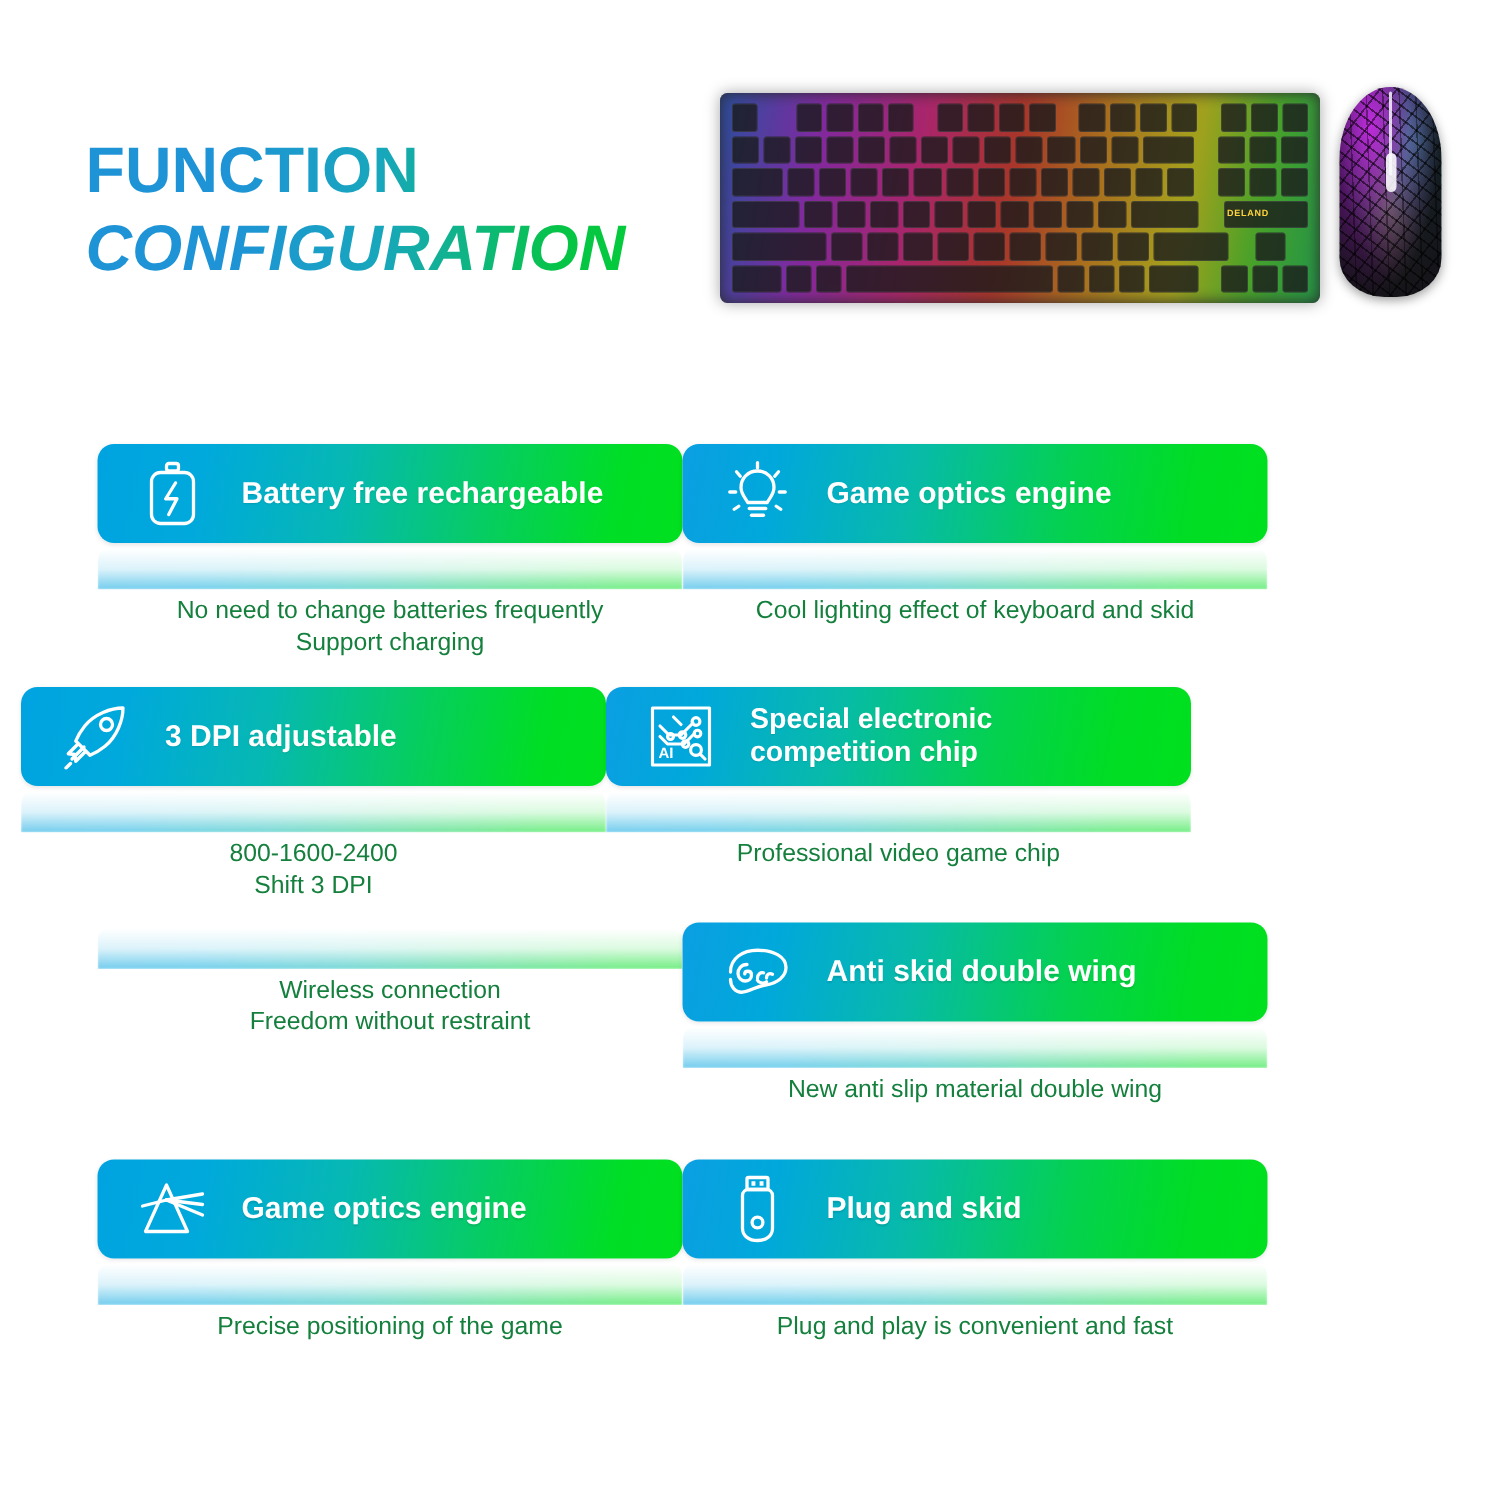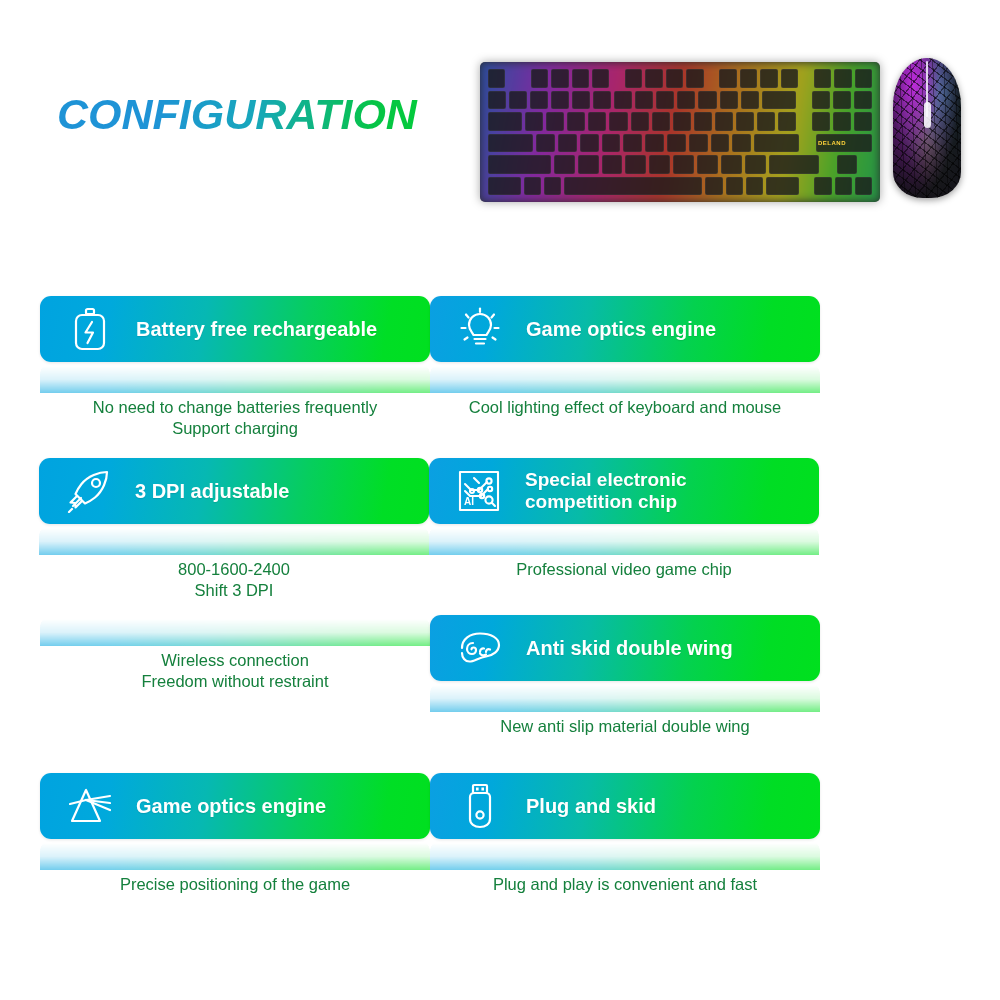--- a/index.html
+++ b/index.html
@@ -174,21 +174,21 @@
     left: 0;
     top: 296px;
     width: 1000px;
   }
 
   .row {
     position: relative;
     width: 859px;
     display: flex;
     justify-content: space-between;
-    padding: 0 40px;
+    padding: 0 65px;
   }
   .row.r1 { height: 162px; }
   .row.r2 { height: 157px; justify-content: flex-end; }
   .row.r3 { height: 158px; }
   .row.r4 { height: 130px; }
 
   .cell {
     position: relative;
     width: 390px;
   }
@@ -271,20 +271,21 @@
   }
 </style>
 </head>
 <body>
 
 <div class="page">
 
   <div class="header">
 
     <div class="title-block">
+      <div class="title-line">FUNCTION</div>
       <div class="title-line l2">CONFIGURATION</div>
     </div>
 
     <div class="product-area">
 
       <div class="keyboard">
         <div class="kb-glow"></div>
         <div class="kb-keys">
           <div class="kb-row">
             <div class="kb-key"></div>
@@ -440,21 +441,21 @@
               <path d="M36 7.5 L33.5 10.5"></path>
               <path d="M3.5 21 H7.5"></path>
               <path d="M40.5 21 H36.5"></path>
               <path d="M6.5 32.5 L9.5 30.5"></path>
               <path d="M37.5 32.5 L34.5 30.5"></path>
             </svg>
           </span>
           <span class="card-title">Game optics engine</span>
         </div>
         <div class="reflect"></div>
-        <div class="card-sub">Cool lighting effect of keyboard and mouse</div>
+        <div class="card-sub">Cool lighting effect of keyboard and skid</div>
       </div>
     </div>
 
     <div class="row r2">
       <div class="cell">
         <div class="card">
           <span class="card-icon">
             <svg width="46" height="44" viewBox="0 0 46 44" fill="none" stroke="#ffffff" stroke-width="2.2" stroke-linecap="round" stroke-linejoin="round">
               <path d="M41 3 C33 3 22 7 15.5 15 C11.5 20 9.5 25 9.5 25 L19 34.5 C19 34.5 24 32.5 29 28.5 C37 22 41 11 41 3 Z"></path>
               <circle cx="30" cy="14" r="4"></circle>

